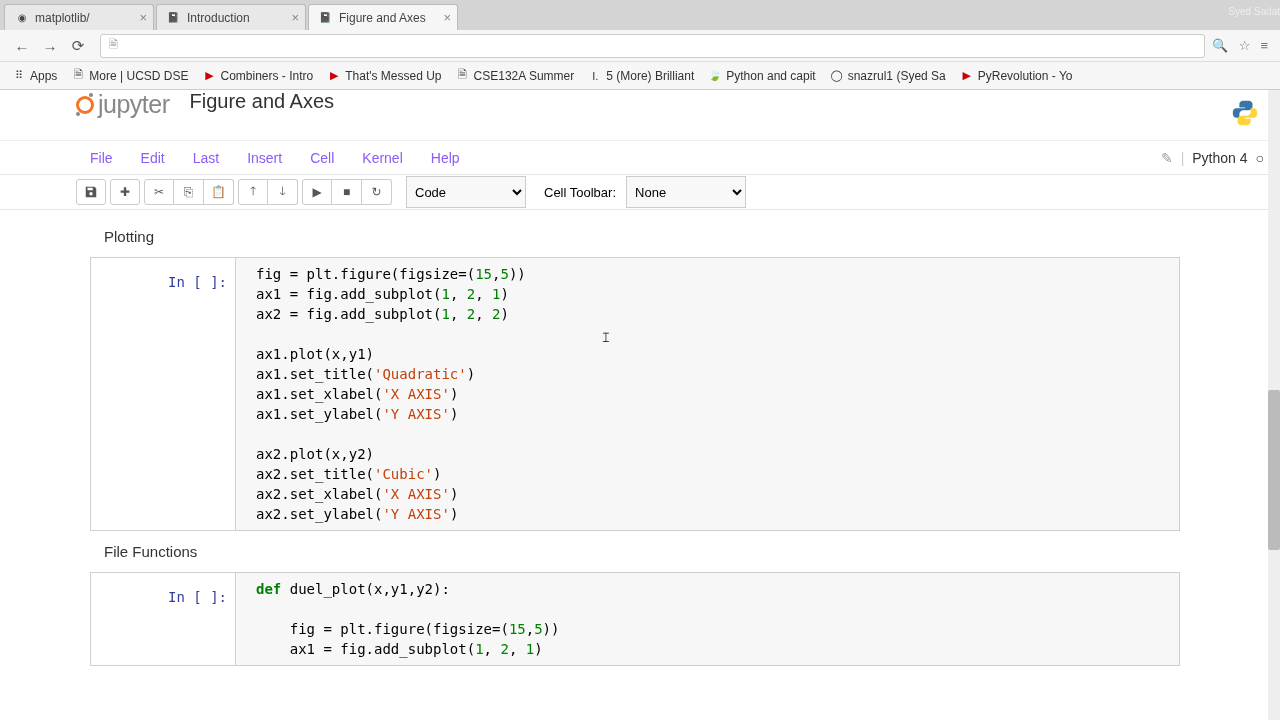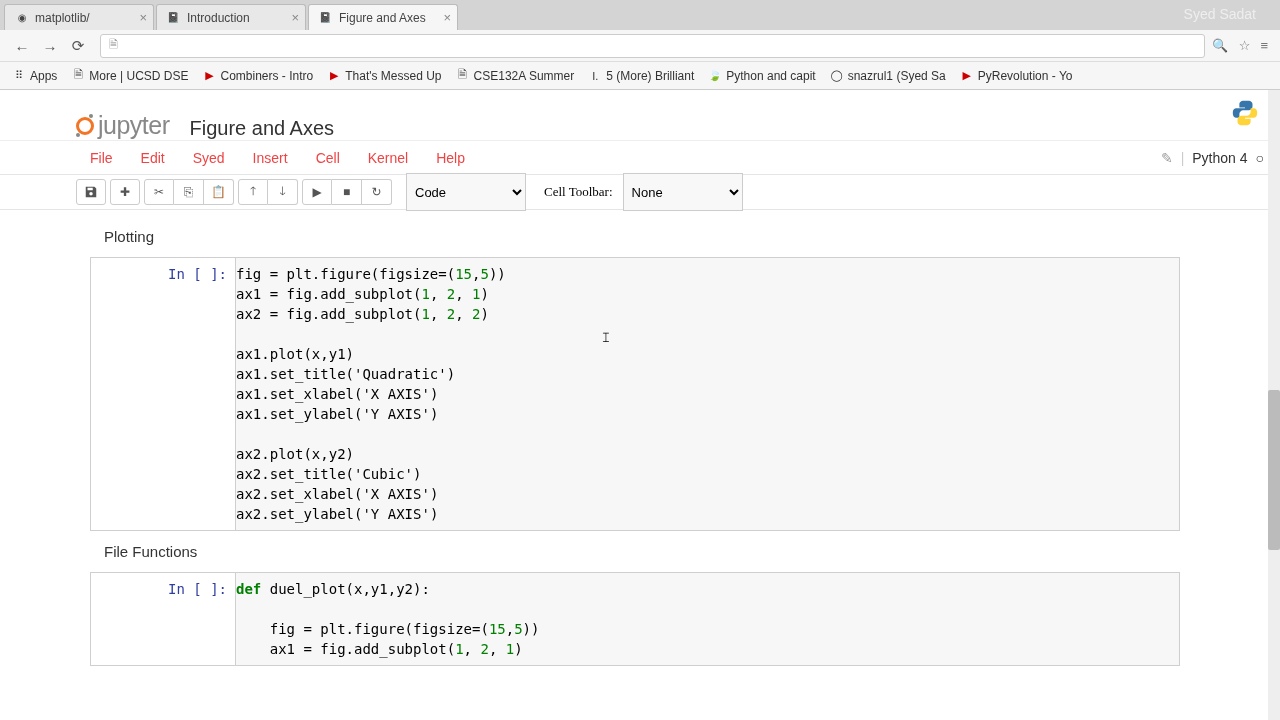--- a/index.html
+++ b/index.html
@@ -4,70 +4,70 @@
 <style>
 * { margin: 0; padding: 0; box-sizing: border-box; }
 body { font-family: "Helvetica Neue", Helvetica, Arial, sans-serif; font-size: 13px; background: #fff; width: 1280px; height: 720px; overflow: hidden; position: relative; }
 
 
 .browser-tabs { height: 30px; background: #d4d4d4; display: flex; align-items: flex-end; padding-left: 4px; }
 .tab { height: 26px; background: #e8e8e8; border-radius: 3px 3px 0 0; display: flex; align-items: center; padding: 0 24px 0 10px; margin-right: 2px; font-size: 12px; color: #444; position: relative; min-width: 150px; max-width: 190px; border: 1px solid #bbb; border-bottom: none;}
 .tab.active { background: #f6f6f6; }
 .tab .favicon { width: 14px; height: 14px; margin-right: 6px; display: inline-flex; align-items: center; justify-content: center; font-size: 10px; }
 .tab .close { position: absolute; right: 6px; top: 5px; color: #888; font-size: 13px; }
-.top-right { position: absolute; right: 24px; top: 6px; font-size: 14px; color: #eee; }
+.top-right { position: absolute; right: 0; top: 6px; font-size: 10px; color: #eee; }
 
 .nav-row { height: 32px; background: #f6f6f6; display: flex; align-items: center; padding: 0 8px; border-bottom: 1px solid #ddd; }
 .nav-btn { width: 22px; height: 22px; display: flex; align-items: center; justify-content: center; color: #555; margin: 0 3px; font-size: 15px; }
 .url-bar { flex: 1; height: 24px; border: 1px solid #ccc; border-radius: 3px; background: #fff; display: flex; align-items: center; padding: 0 8px; margin: 0 8px; font-size: 13px; color: #333; }
 .url-bar .page-icon { margin-right: 6px; color: #888; font-size: 11px; }
 .url-right { display: flex; align-items: center; gap: 10px; color: #777; margin-right: 4px; }
 
 .bookmarks { height: 28px; background: #f6f6f6; display: flex; align-items: center; padding: 0 8px; gap: 6px; border-bottom: 1px solid #ccc; font-size: 12px; color: #333; overflow: hidden; white-space: nowrap; }
 .bookmark { display: flex; align-items: center; gap: 4px; padding: 2px 4px; }
 .bm-icon { width: 14px; height: 14px; display: inline-flex; align-items: center; justify-content: center; font-size: 11px; }
 
 
-.jupyter-header { height: 50px; display: flex; align-items: flex-end; padding: 0 0 0 76px; }
+.jupyter-header { height: 50px; display: flex; align-items: flex-start; padding: 0 0 0 76px; }
 .jup-logo { display: flex; align-items: center; gap: 4px; margin-right: 20px; }
 .jup-logo-text { font-size: 25px; color: #888; font-weight: 400; letter-spacing: -0.5px; }
 .jup-logo-o { width: 18px; height: 18px; border: 3px solid #f37626; border-radius: 50%; position: relative; }
 .jup-logo-o:before, .jup-logo-o:after { content: ''; position: absolute; width: 4px; height: 4px; background: #888; border-radius: 50%; }
 .jup-logo-o:before { top: -6px; right: -2px; }
 .jup-logo-o:after { bottom: -5px; left: -3px; }
 .nb-title { font-size: 20px; color: #333; margin-right: 10px; }
 .checkpoint { font-size: 14px; color: #777; }
 .py-logo { position: absolute; right: 20px; top: 98px; width: 30px; height: 30px; }
 
 .menubar { height: 34px; border-top: 1px solid #eee; display: flex; align-items: center; padding: 0 76px; position: relative; }
-.menu-item { padding: 6px 14px; font-size: 14px; color: #ef4444; }
+.menu-item { padding: 6px 14px; font-size: 14px; color: #8b5cf6; }
 .menu-right { position: absolute; right: 16px; display: flex; align-items: center; gap: 8px; font-size: 14px; color: #333; }
 .edit-icon { color: #999; }
 
 .toolbar { height: 36px; border-top: 1px solid #e5e5e5; border-bottom: 1px solid #e5e5e5; display: flex; align-items: center; padding: 0 76px; gap: 4px; }
 .btn-group { display: flex; }
 .tb-btn { width: 30px; height: 26px; border: 1px solid #ccc; background: #fff; display: flex; align-items: center; justify-content: center; font-size: 12px; color: #555; }
 .tb-btn:first-child { border-radius: 3px 0 0 3px; }
 .tb-btn:last-child { border-radius: 0 3px 3px 0; }
 .tb-btn + .tb-btn { border-left: none; }
 .btn-group.single .tb-btn { border-radius: 3px; }
-.tb-select { height: 38px; border: 1px solid #ccc; background: #f8f8f8; font-size: 13px; padding: 0 4px; }
+.tb-select { height: 32px; border: 1px solid #ccc; background: #f8f8f8; font-size: 13px; padding: 0 4px; }
 .tb-select.celltype { width: 120px; margin-left: 10px; }
 .tb-select.celltoolbar { width: 120px; }
-.tb-label { margin-left: 14px; margin-right: 6px; font-size: 13px; font-family: Liberation Serif, serif; }
+.tb-label { margin-left: 14px; margin-right: 6px; font-size: 13px; }
 
 .notebook-area { padding: 10px 14px 0 14px; overflow: hidden; }
 .cell-text { margin-left: 90px; font-size: 15px; color: #333; margin-bottom: 12px; margin-top: 8px; }
 .code-cell { border: 1px solid #cfcfcf; margin: 0 0 12px 76px; display: flex; width: 1090px; }
-.prompt { width: 80px; padding: 8px 0; text-align: right; font-family: monospace; font-size: 14px; color: #303F9F; padding-right: 8px; white-space: nowrap; flex-shrink: 0;}
+.prompt { width: 80px; padding: 8px 0; text-align: right; font-family: monospace; font-size: 14px; color: #303F9F; padding-right: 8px; white-space: nowrap; flex-shrink: 0; margin-top: 8px;}
 .prompt.pad { padding-left: 64px; width: 144px;}
-.code-input { flex: 1; border-left: 1px solid #cfcfcf; background: #f7f7f7; padding: 6px 0; font-family: monospace; font-size: 14px; line-height: 20px; white-space: pre; color: #000; position: relative; }
+.code-input { flex: 1; border-left: 1px solid #cfcfcf; background: #f7f7f7; padding: 6px 20px; font-family: monospace; font-size: 14px; line-height: 20px; white-space: pre; color: #000; position: relative; }
 .code-input .kw { color: #008000; font-weight: bold; }
 .code-input .num { color: #008000; }
-.code-input .str { color: #000000; }
+.code-input .str { color: #c2410c; }
 .cursor-ind { position: absolute; left: 365px; top: 70px; width: 1px; height: 16px; color: #000; font-family: serif;}
 
 .right-scroll { position: absolute; right: 0; top: 390px; width: 12px; height: 160px; background: #bbb; border-radius: 2px;}
 .right-track { position: absolute; right: 0; top: 90px; width: 12px; bottom: 0; background: #eee;}
 
 svg.plogo { width: 30px; height: 30px; }
 </style>
 </head>
 <body>
 
@@ -151,21 +151,21 @@
   <span class="nb-title">Figure and Axes</span>
 </div>
 <svg class="plogo py-logo" viewBox="0 0 32 32">
   <path fill="#3776ab" d="M15 3c-4 0-5 2-5 4v3h6v1H7c-2 0-4 1-4 5s2 5 4 5h3v-4c0-2 2-4 4-4h6c2 0 4-2 4-4V7c0-2-1-4-5-4h-4z"></path>
   <path fill="#ffd43b" d="M17 29c4 0 5-2 5-4v-3h-6v-1h9c2 0 4-1 4-5s-2-5-4-5h-3v4c0 2-2 4-4 4h-6c-2 0-4 2-4 4v2c0 2 1 4 5 4h4z"></path>
 </svg>
 
 <div class="menubar">
   <div class="menu-item">File</div>
   <div class="menu-item">Edit</div>
-  <div class="menu-item">Syed</div>
+  <div class="menu-item">Last</div>
   <div class="menu-item">Insert</div>
   <div class="menu-item">Cell</div>
   <div class="menu-item">Kernel</div>
   <div class="menu-item">Help</div>
   <div class="menu-right">
     <span class="edit-icon">✎</span>
     <span style="color:#ccc">|</span>
     <span>Python 4</span>
     <span>○</span>
   </div>

